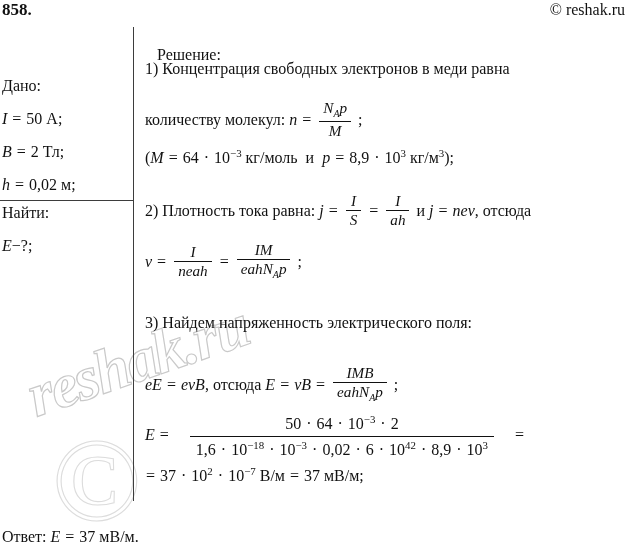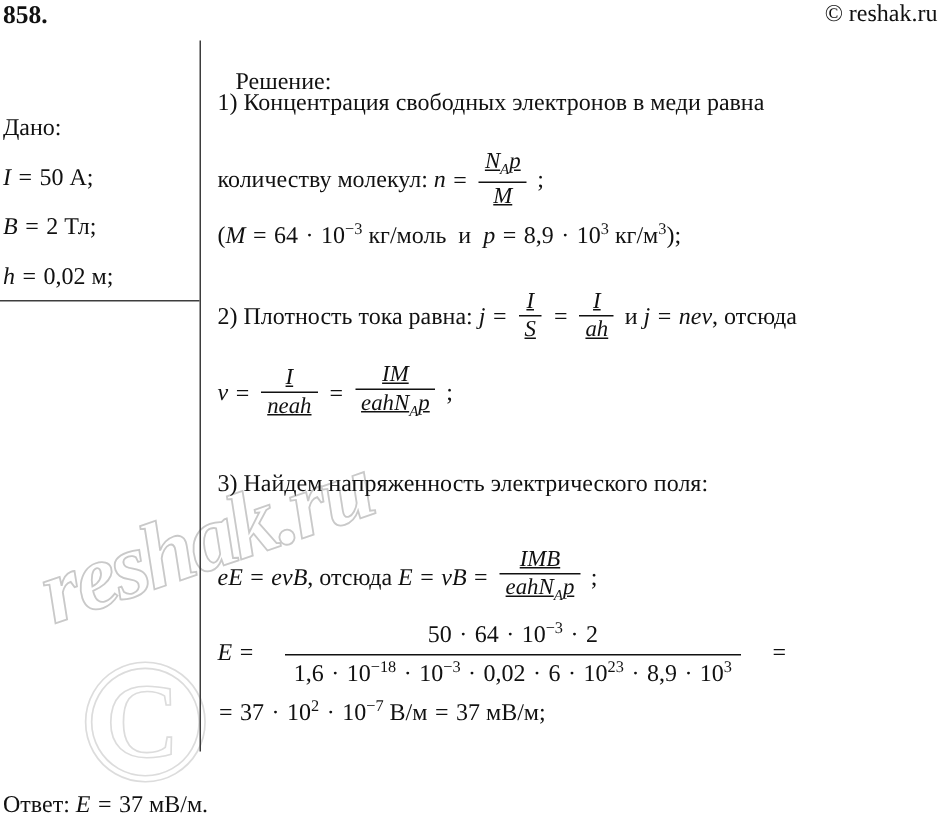--- a/index.html
+++ b/index.html
@@ -158,21 +158,20 @@
   }
 
   
   .frac {
     display: inline-block;
     vertical-align: middle;
     text-align: center;
     margin: 0 3px;
     position: relative;
     top: -0.12em;
-    text-decoration: underline;
   }
   .frac > .num {
     display: block;
     padding: 0 4px 1px 4px;
     border-bottom: 1.1px solid #111;
     font-size: 0.95em;
     line-height: 1.05;
   }
   .frac > .den {
     display: block;
@@ -235,20 +234,26 @@
 
 
     <div class="row">
       <span class="mi">h</span>
       <span class="op">=</span>
       <span class="up">0,02</span>
       <span class="up">м;</span>
     </div>
   </div>
 
+  <div class="find-col">
+    <div class="row hdr">Найти:</div>
+    <div class="row">
+      <span class="mi">E</span><span class="up">−?;</span>
+    </div>
+  </div>
 
   <div class="solution-col">
 
     <div class="line" style="top:17px;margin-left:12px;">Решение:</div>
 
     <div class="line" style="top:31px;">1) Концентрация свободных электронов в меди равна</div>
 
     <div class="line" style="top:72px;">
       <span class="up">количеству молекул:</span>
       <span class="mi">n</span>
@@ -344,21 +349,21 @@
           <span class="up">1,6</span>
           <span class="op">·</span>
           <span class="up">10</span><span class="sup">−18</span>
           <span class="op">·</span>
           <span class="up">10</span><span class="sup">−3</span>
           <span class="op">·</span>
           <span class="up">0,02</span>
           <span class="op">·</span>
           <span class="up">6</span>
           <span class="op">·</span>
-          <span class="up">10</span><span class="sup">23</span>
+          <span class="up">10</span><span class="sup">42</span>
           <span class="op">·</span>
           <span class="up">8,9</span>
           <span class="op">·</span>
           <span class="up">10</span><span class="sup">3</span>
         </span>
       </span>
       <span class="op">=</span>
     </div>
 
     <div class="line" style="top:436px;">

